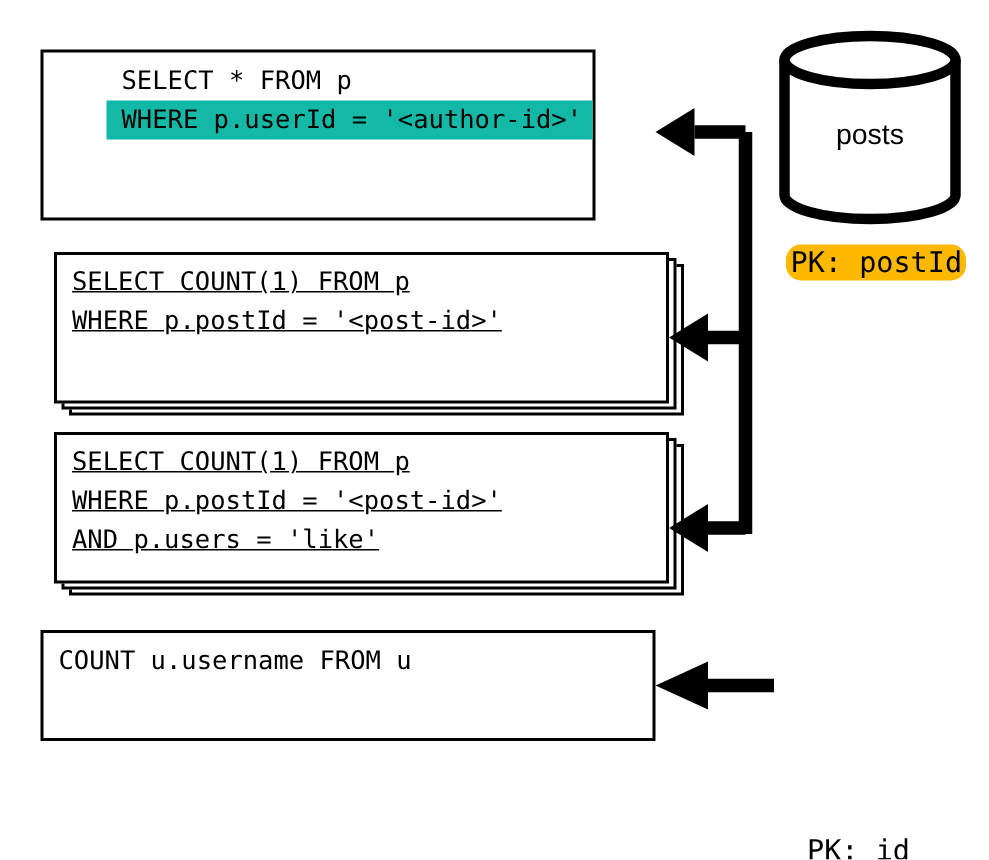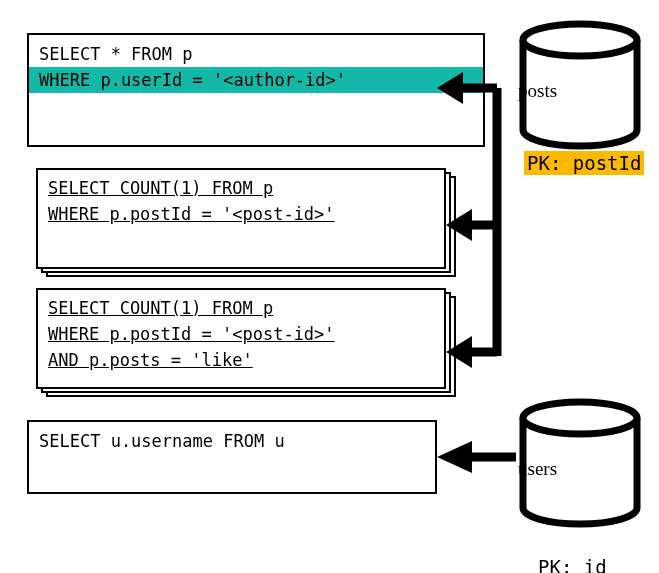--- a/index.html
+++ b/index.html
@@ -53,22 +53,22 @@
 
   
   .cyl {
     position: absolute;
   }
   .cyl svg { display: block; }
   .cyl .cyl-label {
     position: absolute;
     left: 0;
     width: 100%;
-    text-align: left;
-    font-family: Liberation Serif, serif;
+    text-align: center;
+    font-family: Liberation Sans, sans-serif;
     font-size: 19px;
     color: #000000;
   }
 
   .pk {
     position: absolute;
     font-family: "DejaVu Sans Mono", monospace;
     font-size: 19px;
     color: #000000;
     white-space: pre;
@@ -77,21 +77,21 @@
 
   
   .conn { position: absolute; }
   .conn svg { display: block; overflow: visible; }
 </style>
 </head>
 <body>
 
 <div id="canvas">
 
-  <div class="qbox" style="left:27px; top:33px; width:458px; height:114px;">
+  <div class="qbox" style="left:27px; top:33px; width:370px; height:114px;padding-left:42px;">
     <div class="lines">
       <div class="line">SELECT * FROM p</div>
       <div class="line hl">WHERE p.userId = '&lt;author-id&gt;'</div>
     </div>
   </div>
 
   <div class="stack-layer" style="left:46px; top:176px; width:410px; height:101px;"></div>
   <div class="stack-layer" style="left:41px; top:172px; width:410px; height:101px;"></div>
   <div class="qbox nopad" style="left:36px; top:168px; width:410px; height:101px;">
     <div class="lines">
@@ -99,27 +99,27 @@
       <div class="line">WHERE p.postId = '&lt;post-id&gt;'</div>
     </div>
   </div>
 
   <div class="stack-layer" style="left:46px; top:296px; width:410px; height:101px;"></div>
   <div class="stack-layer" style="left:41px; top:292px; width:410px; height:101px;"></div>
   <div class="qbox nopad" style="left:36px; top:288px; width:410px; height:101px;">
     <div class="lines">
       <div class="line">SELECT COUNT(1) FROM p</div>
       <div class="line">WHERE p.postId = '&lt;post-id&gt;'</div>
-      <div class="line">AND p.posts = 'like'</div>
+      <div class="line">AND p.users = 'like'</div>
     </div>
   </div>
 
   <div class="qbox" style="left:27px; top:420px; width:410px; height:74px;">
     <div class="lines">
-      <div class="line">SELECT u.username FROM u</div>
+      <div class="line">COUNT u.username FROM u</div>
     </div>
   </div>
 
   <div class="conn" style="left:0px; top:0px; width:659px; height:573px; pointer-events:none;">
     <svg width="659" height="573" viewBox="0 0 659 573">
 
       <path d="M 497,88 L 497,356" stroke="#000000" stroke-width="9" fill="none"></path>
 
       <path d="M 497,88 L 463,88" stroke="#000000" stroke-width="9" fill="none"></path>
       <polygon points="463,72 437,88 463,104" fill="#000000"></polygon>
@@ -137,26 +137,17 @@
 
   <div class="cyl" style="left:518px; top:20px; width:124px; height:130px;">
     <svg width="124" height="130" viewBox="0 0 124 130">
       <path d="M 5,20 L 5,110" stroke="#000" stroke-width="7" fill="none"></path>
       <path d="M 119,20 L 119,110" stroke="#000" stroke-width="7" fill="none"></path>
       <ellipse cx="62" cy="20" rx="57" ry="16" fill="#ffffff" stroke="#000" stroke-width="7"></ellipse>
       <path d="M 5,110 A 57,16 0 0 0 119,110" fill="#ffffff" stroke="#000" stroke-width="7"></path>
     </svg>
     <div class="cyl-label" style="top:60px;">posts</div>
   </div>
-  <div class="pk hl" style="left:524px; top:151px;">PK: postId</div>
+  <div class="pk hl" style="left:524px; top:163px;border-radius:10px;">PK: postId</div>
 
-  <div class="cyl" style="left:518px; top:398px; width:124px; height:130px;">
-    <svg width="124" height="130" viewBox="0 0 124 130">
-      <path d="M 5,20 L 5,110" stroke="#000" stroke-width="7" fill="none"></path>
-      <path d="M 119,20 L 119,110" stroke="#000" stroke-width="7" fill="none"></path>
-      <ellipse cx="62" cy="20" rx="57" ry="16" fill="#ffffff" stroke="#000" stroke-width="7"></ellipse>
-      <path d="M 5,110 A 57,16 0 0 0 119,110" fill="#ffffff" stroke="#000" stroke-width="7"></path>
-    </svg>
-    <div class="cyl-label" style="top:60px;">users</div>
-  </div>
   <div class="pk" style="left:538px; top:556px;">PK: id</div>
 
 </div>
 
 </body></html>

